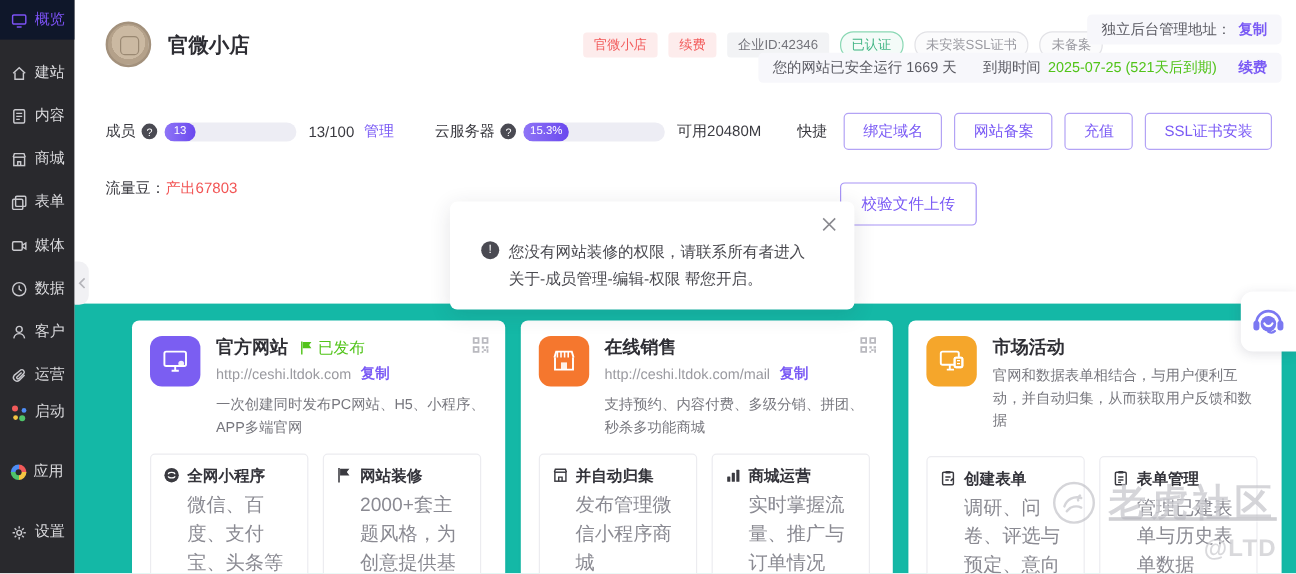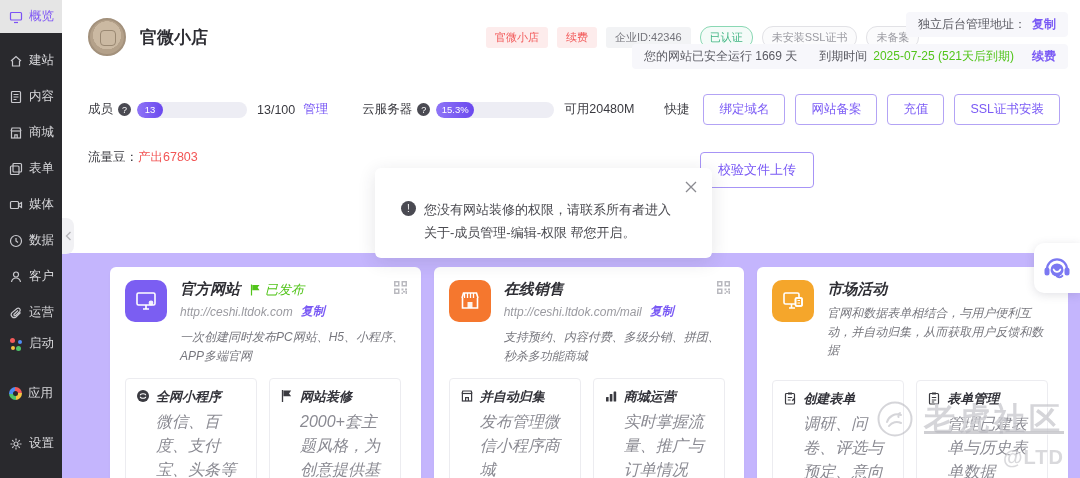--- a/index.html
+++ b/index.html
@@ -4,21 +4,21 @@
 <style>
   * { margin:0; padding:0; box-sizing:border-box; }
   html,body { width:1080px; height:478px; }
   body { font-family:"Liberation Sans","DejaVu Sans",sans-serif; background:#fff; }
   .app { position:relative; width:1080px; height:478px; overflow:hidden; background:#fff; }
 
   
   .sidebar { position:absolute; left:0; top:0; width:62px; height:478px; background:#29292d; z-index:30; display:flex; flex-direction:column; }
   .side-item { display:flex; align-items:center; gap:6px; padding:7px 0 7px 9px; color:#d9d9dc; font-size:12.5px; cursor:pointer; }
   .side-item .si { width:14px; height:14px; color:#c9c9ce; flex:0 0 14px; display:inline-flex; }
-  .side-item.active { background:#e5e5e5; color:#7c52f5; padding-top:8px; padding-bottom:8px; }
+  .side-item.active { background:#0f172a; color:#7c52f5; padding-top:8px; padding-bottom:8px; }
   .side-item.active .si { color:#7c52f5; }
   .side-group-top { margin-top:12px; display:flex; flex-direction:column; gap:5px; }
   .side-group-bottom { margin-top:auto; margin-bottom:64px; display:flex; flex-direction:column; gap:19px; }
   .dot-cluster { position:relative; width:14px; height:14px; flex:0 0 14px; }
   .dot-cluster i { position:absolute; border-radius:50%; }
   .dot-cluster i:nth-child(1){ width:5px;height:5px;background:#f25a5a;left:1px;top:1px;}
   .dot-cluster i:nth-child(2){ width:4px;height:4px;background:#4e8df5;right:1px;top:3px;}
   .dot-cluster i:nth-child(3){ width:4px;height:4px;background:#f5c542;left:2px;bottom:1px;}
   .dot-cluster i:nth-child(4){ width:5px;height:5px;background:#4fc46a;right:2px;bottom:0;}
   .pie-circle { width:13px; height:13px; flex:0 0 13px; border-radius:50%;
@@ -67,21 +67,21 @@
 
   
   .notice { position:absolute; left:313px; top:168px; width:337px; height:90px; background:#fff; border-radius:6px; box-shadow:0 4px 18px rgba(40,40,60,.12); z-index:40; padding:30px 18px 0 26px; }
   .notice-close { position:absolute; right:14px; top:12px; width:14px; height:14px; color:#8a8a90; cursor:pointer; display:flex; }
   .notice-body { display:flex; gap:8px; }
   .excl { width:15px; height:15px; border-radius:50%; background:#4a4a52; color:#fff; font-size:10px; display:inline-flex; align-items:center; justify-content:center; flex:0 0 15px; margin-top:3px; }
   .excl::after { content:"!"; }
   .notice-text { font-size:13px; color:#4a4a50; line-height:1.8; }
 
   
-  .cards-bg { position:absolute; left:0; top:253px; width:100%; height:225px; background:#c4b5fd; padding:14px 12px 0 48px;font-style:italic; }
+  .cards-bg { position:absolute; left:0; top:253px; width:100%; height:225px; background:#14b8a6; padding:14px 12px 0 48px; }
   .cards-row { display:flex; gap:13px; }
   .card { flex:1 1 0; background:#fff; border-radius:6px; padding:13px 15px; position:relative; min-height:183px; box-shadow:0 1px 3px rgba(0,0,0,.03); }
   .card-head { display:flex; gap:13px; }
   .app-icon { width:42px; height:42px; border-radius:10px; flex:0 0 42px; display:flex; align-items:center; justify-content:center; color:#fff; }
   .card-col { flex:1 1 auto; min-width:0; }
   .card-title-row { display:flex; align-items:center; gap:10px; }
   .card-title { font-size:15px; font-weight:bold; color:#2f2f35; }
   .pub { display:flex; align-items:center; gap:4px; color:#52c41a; font-size:13px; }
   .url-row { margin-top:4px; font-size:12px; color:#9a9aa0; display:flex; gap:8px; align-items:center; white-space:nowrap; }
   .card-desc { margin-top:8px; font-size:12px; color:#77777e; line-height:1.55; }

